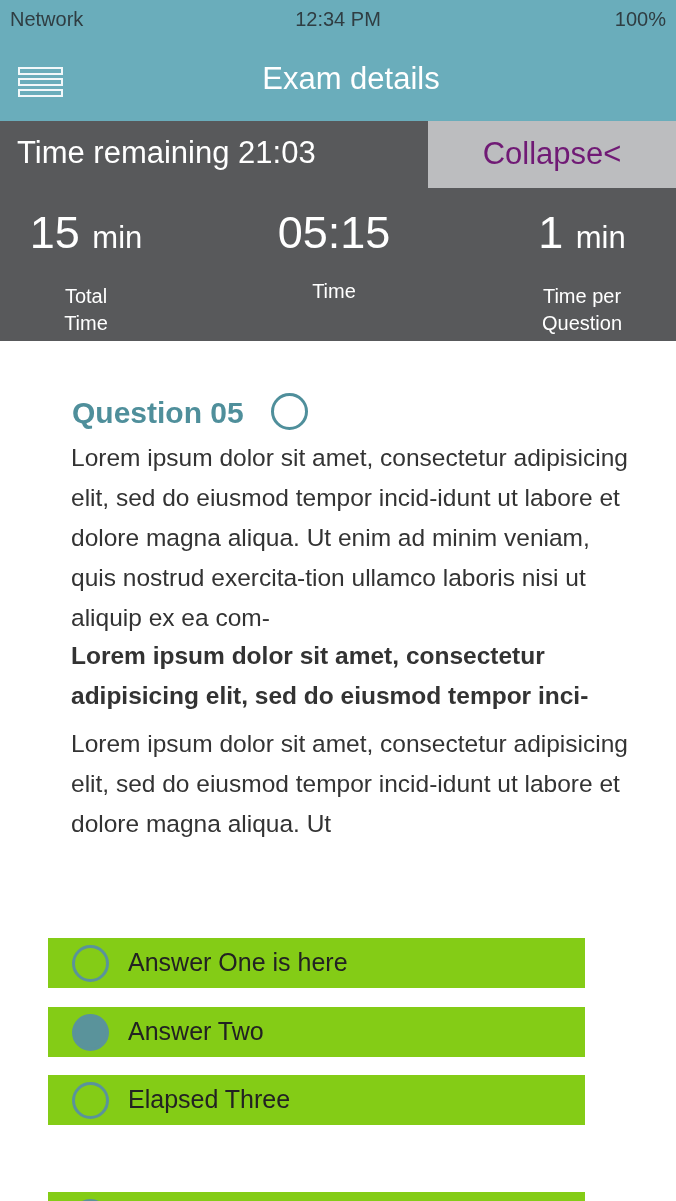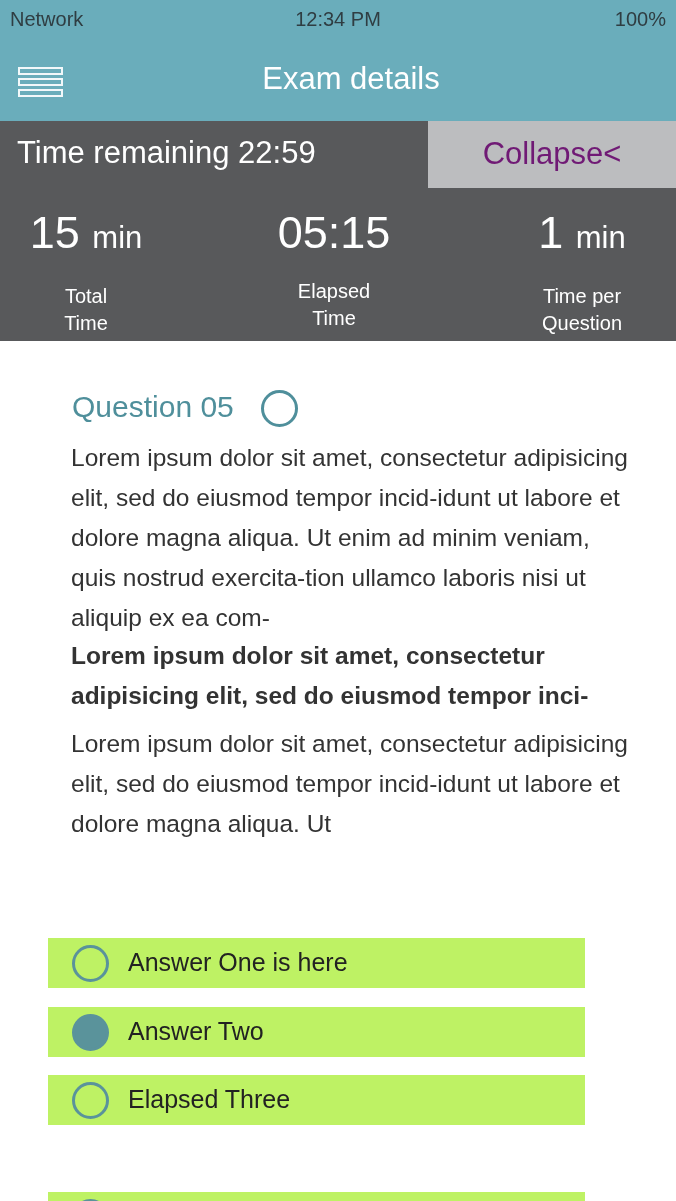--- a/index.html
+++ b/index.html
@@ -26,30 +26,30 @@
 
     .stat { position: absolute; top: 83px; width: 200px; text-align: center; color: #ffffff; }
     .stat .value { font-size: 45px; line-height: 58px; }
     .stat .unit { font-size: 31px; }
     .stat .label { font-size: 20px; line-height: 27px; margin-top: 16px; }
     .stat-total { left: -14px; }
     .stat-elapsed { left: 234px; }
     .stat-per { left: 482px; }
 
     .question { position: absolute; left: 72px; top: 390px; width: 560px; }
-    .q-head { display: flex; align-items: flex-start; height: 40px; }
+    .q-head { display: flex; align-items: flex-end; height: 40px; font-weight: bold; }
     .q-title { color: #4f8f9b; font-size: 30px; }
     .q-flag { width: 37px; height: 37px; border: 3px solid #4f8f9b; border-radius: 50%; margin-left: 27px; cursor: pointer; }
 
     .para { position: absolute; left: 71px; width: 560px; color: #333333; font-size: 24.5px; line-height: 40px; }
     .para-1 { top: 438px; }
     .para-2 { top: 636px; font-weight: bold; }
     .para-3 { top: 724px; }
 
-    .answer { position: absolute; left: 48px; width: 537px; height: 50px; background: #bef264; cursor: pointer; }
+    .answer { position: absolute; left: 48px; width: 537px; height: 50px; background: #84cc16; cursor: pointer; }
     .answer .radio { position: absolute; left: 24px; top: 7px; width: 37px; height: 37px; border: 3px solid #5a939b; border-radius: 50%; }
     .answer .radio.checked { background: #5a939b; }
     .answer .ans-label { position: absolute; left: 80px; top: 10px; color: #222222; font-size: 25px; }
     .ans-1 { top: 938px; }
     .ans-2 { top: 1007px; }
     .ans-3 { top: 1075px; }
     .ans-4 { top: 1192px; }
   </style>
 </head>
 <body>
@@ -62,35 +62,34 @@
   </div>
   <div class="menu-btn">
     <div class="bar"></div>
     <div class="bar"></div>
     <div class="bar"></div>
   </div>
   <div class="app-title">Exam details</div>
 </div>
 
 <div class="timer-band">
-  <div class="time-remaining">Time remaining 22:59</div>
+  <div class="time-remaining">Time remaining 21:03</div>
   <div class="collapse-btn">Collapse&lt;</div>
 
   <div class="stat stat-total">
     <div class="value"><span>15</span> <span class="unit">min</span></div>
     <div class="label">
         <div>Total</div>
         <div>Time</div>
       </div>
   </div>
 
   <div class="stat stat-elapsed">
     <div class="value"><span>05:15</span></div>
     <div class="label">
-        <div>Elapsed</div>
         <div>Time</div>
       </div>
   </div>
 
   <div class="stat stat-per">
     <div class="value"><span>1</span> <span class="unit">min</span></div>
     <div class="label">
         <div>Time per</div>
         <div>Question</div>
       </div>

